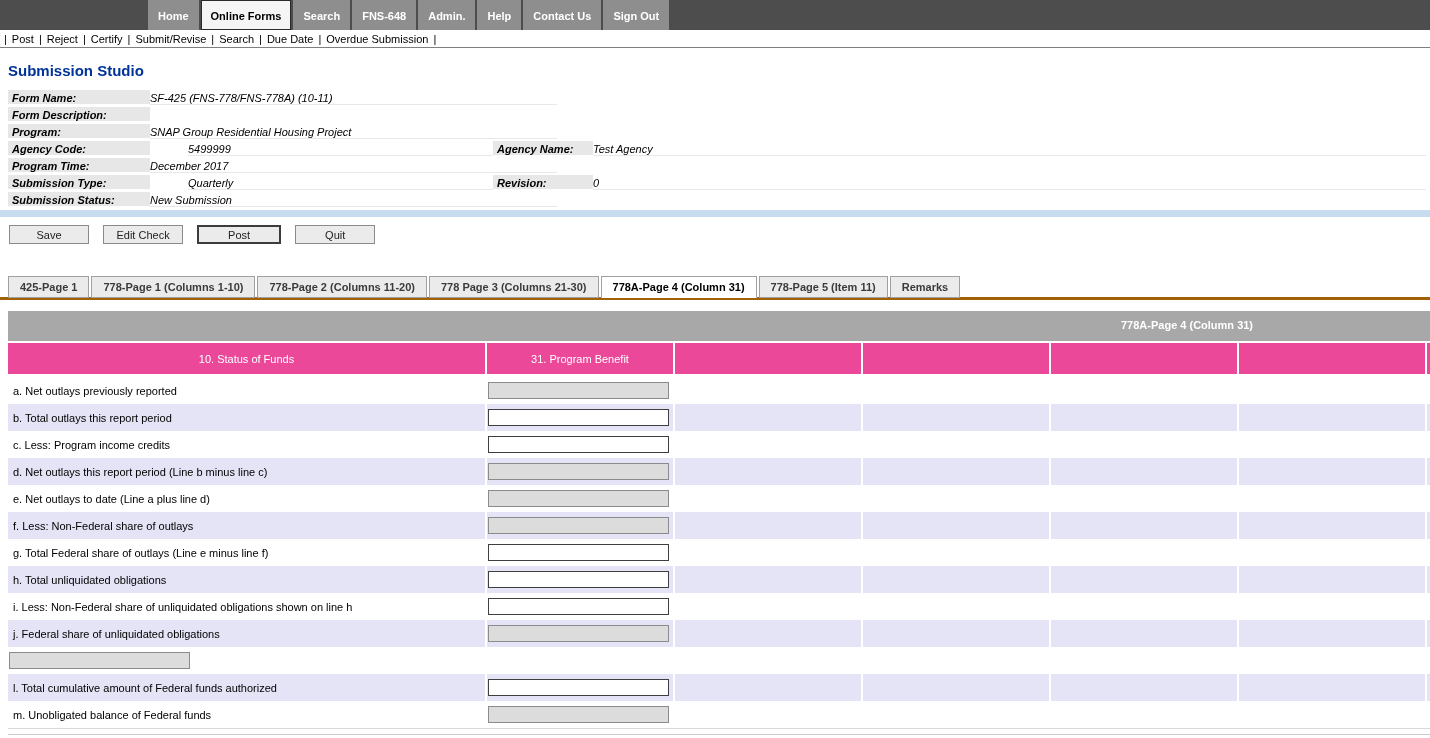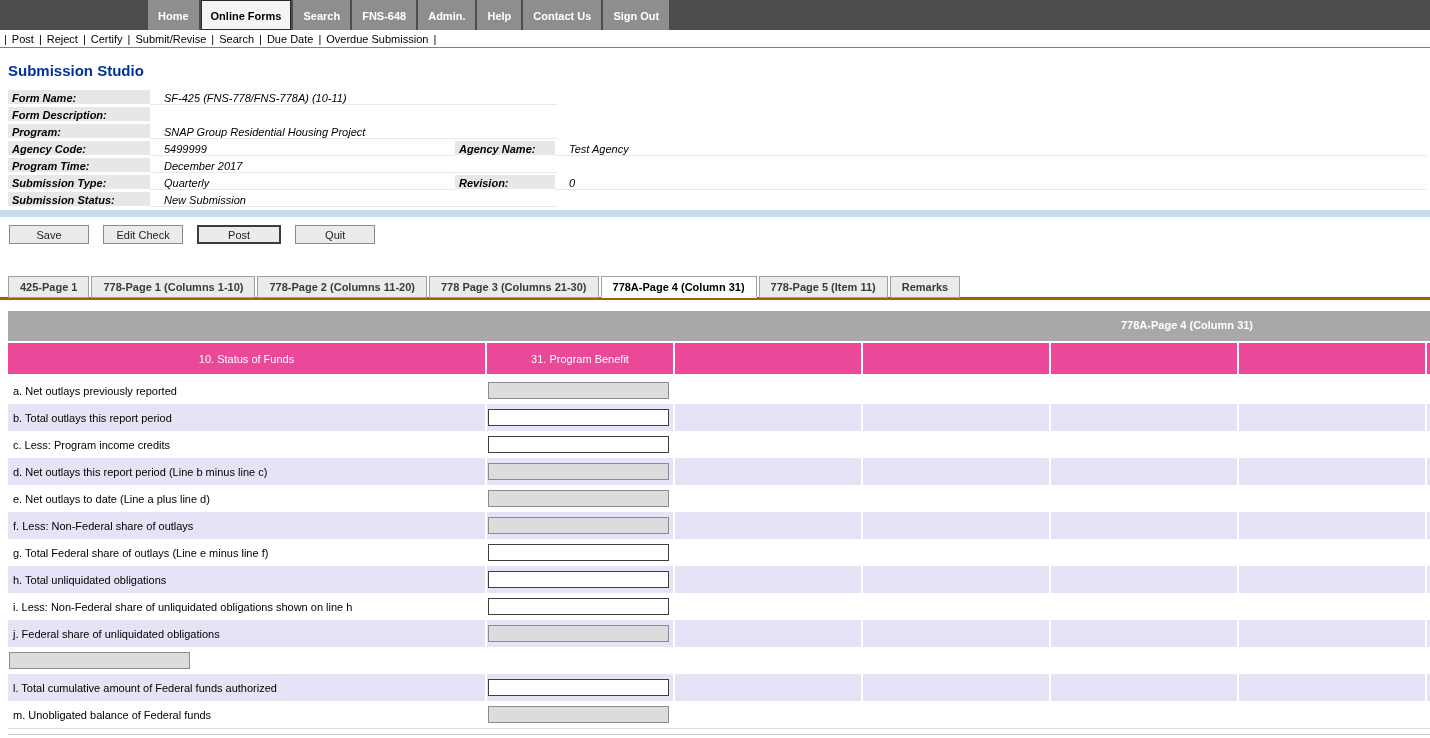--- a/index.html
+++ b/index.html
@@ -26,23 +26,23 @@
   .page-title { color:#003399; font-size:15px; font-weight:bold; margin:14px 0 11px 8px; }
 
   
   .details { margin:0 4px 0 8px; }
   .detail-row { display:flex; height:17px; align-items:flex-start;font-style:italic; }
   .detail-label {
     width:142px; background:#e7e7e7; font-weight:bold; padding:2px 4px 0;
     border-bottom:1px solid #fff; white-space:nowrap; overflow:hidden;
   }
   .detail-label.l2 { width:100px; }
-  .detail-value { padding:2px 14px 0; border-bottom:1px solid #e8e8e8; white-space:nowrap; overflow:hidden; }
+  .detail-value { padding:2px 0 0; border-bottom:1px solid #e8e8e8; white-space:nowrap; overflow:hidden; }
   .v-wide { width:407px; }
-  .v-narrow { width:305px; }
+  .v-narrow { width:305px;margin-left:38px; }
   .v2 { flex:1; }
 
   
   .bluebar { height:7px; background:#c7dcef; margin-top:1px; }
 
   
   .buttons { margin:8px 0 0 9px; height:20px; }
   .btn {
     width:80px; height:19px; background:#ebebeb; border:1px solid #8a8a8a;
     font-family:inherit; font-size:11px; color:#222; margin-right:11px; cursor:pointer; vertical-align:top;

